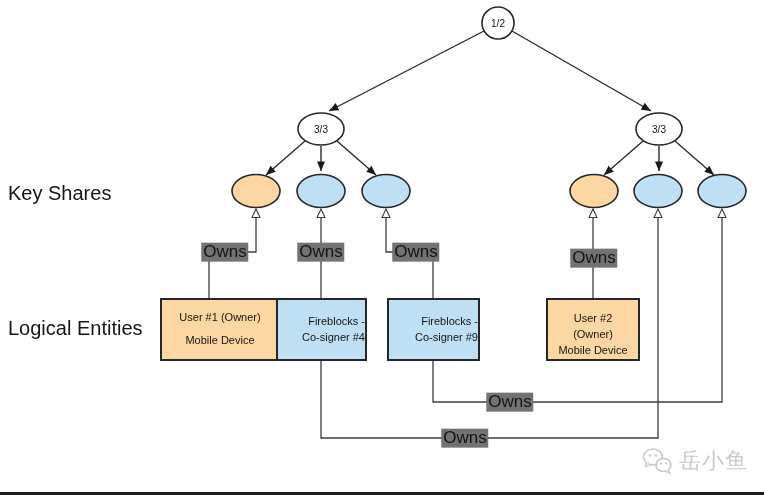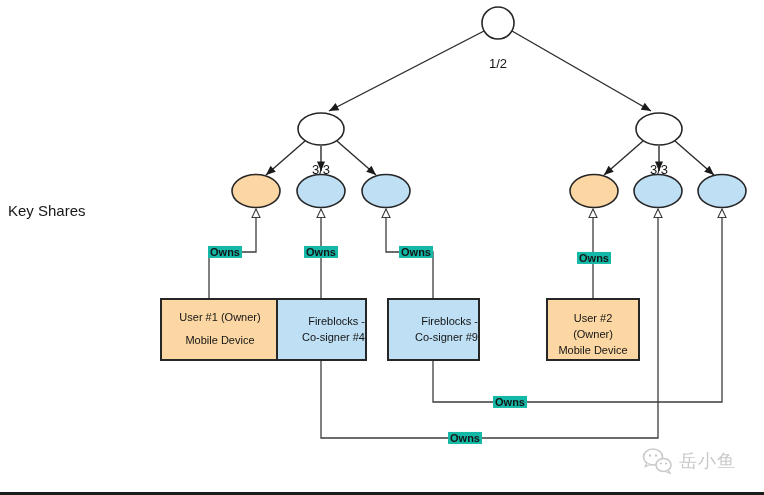--- a/index.html
+++ b/index.html
@@ -9,40 +9,40 @@
   }
   svg.layer { position:absolute; left:0; top:0; }
   .edge { fill:none; stroke:#2b2b2b; stroke-width:1.4; }
   .conn { fill:none; stroke:#3d3d3d; stroke-width:1.3; }
   .shape { stroke:#262626; stroke-width:1.6; }
   .shape--white { fill:#ffffff; }
   .share--orange { fill:#FCD7A3; }
   .share--blue { fill:#BEDFF4; }
   .node-label {
     position:absolute; transform:translate(-50%,-50%);
-    font-size:13px; color:#141414; white-space:nowrap;margin-top:40px;
+    font-size:10px; color:#141414; white-space:nowrap;
   }
-  .row-label { position:absolute; font-size:15px; color:#161616; white-space:nowrap;margin-top:20px; }
+  .row-label { position:absolute; font-size:20px; color:#161616; white-space:nowrap; }
   .owns {
     position:absolute; transform:translate(-50%,-50%);
-    font-size:11px; line-height:1.1; color:#141414;
-    background:#14b8a6; padding:0 2px; white-space:nowrap;font-weight:bold;
+    font-size:17px; line-height:1.1; color:#141414;
+    background:#737373; padding:0 2px; white-space:nowrap;
   }
   .entity {
     position:absolute; box-sizing:border-box; border:2px solid #262626;
     display:flex; flex-direction:column; align-items:center; justify-content:center;
     text-align:center; font-size:11px; line-height:1.45; color:#141414;
   }
   .entity--orange { background:#FCD7A3; }
   .entity--blue { background:#BEDFF4;align-items:flex-end; }
   .entity span { display:block; }
   .watermark {
     position:absolute; left:641px; top:445px; height:32px;
     display:flex; align-items:center; gap:6px;
-    color:#c9c9c9; font-size:18px; letter-spacing:1px;
+    color:#c9c9c9; font-size:22px; letter-spacing:1px;
   }
   .bottom-rule { position:absolute; left:0; bottom:0; width:764px; height:3px; background:#1c1c1c; }
 </style>
 </head>
 <body>
 
 <div class="stage">
 
   <svg class="layer" width="764" height="495" viewBox="0 0 764 495">
     <defs>
@@ -80,20 +80,21 @@
     <ellipse class="shape share--orange" cx="594" cy="191" rx="24" ry="16.5"></ellipse>
     <ellipse class="shape share--blue" cx="658" cy="191" rx="24" ry="16.5"></ellipse>
     <ellipse class="shape share--blue" cx="722" cy="191" rx="24" ry="16.5"></ellipse>
   </svg>
 
   <span class="node-label" style="left:498px; top:23px;">1/2</span>
   <span class="node-label" style="left:321px; top:129px;">3/3</span>
   <span class="node-label" style="left:659px; top:129px;">3/3</span>
 
   <span class="row-label" style="left:8px; top:182px;">Key Shares</span>
+  <span class="row-label" style="left:8px; top:317px;">Logical Entities</span>
 
   <span class="owns" style="left:225px; top:252px;">Owns</span>
   <span class="owns" style="left:321px; top:252px;">Owns</span>
   <span class="owns" style="left:416px; top:252px;">Owns</span>
   <span class="owns" style="left:594px; top:258px;">Owns</span>
   <span class="owns" style="left:510px; top:402px;">Owns</span>
   <span class="owns" style="left:465px; top:438px;">Owns</span>
 
   <div class="entity entity--orange" style="left:160px; top:298px; width:120px; height:63px;gap:7px;">
     <span>User #1 (Owner)</span>

